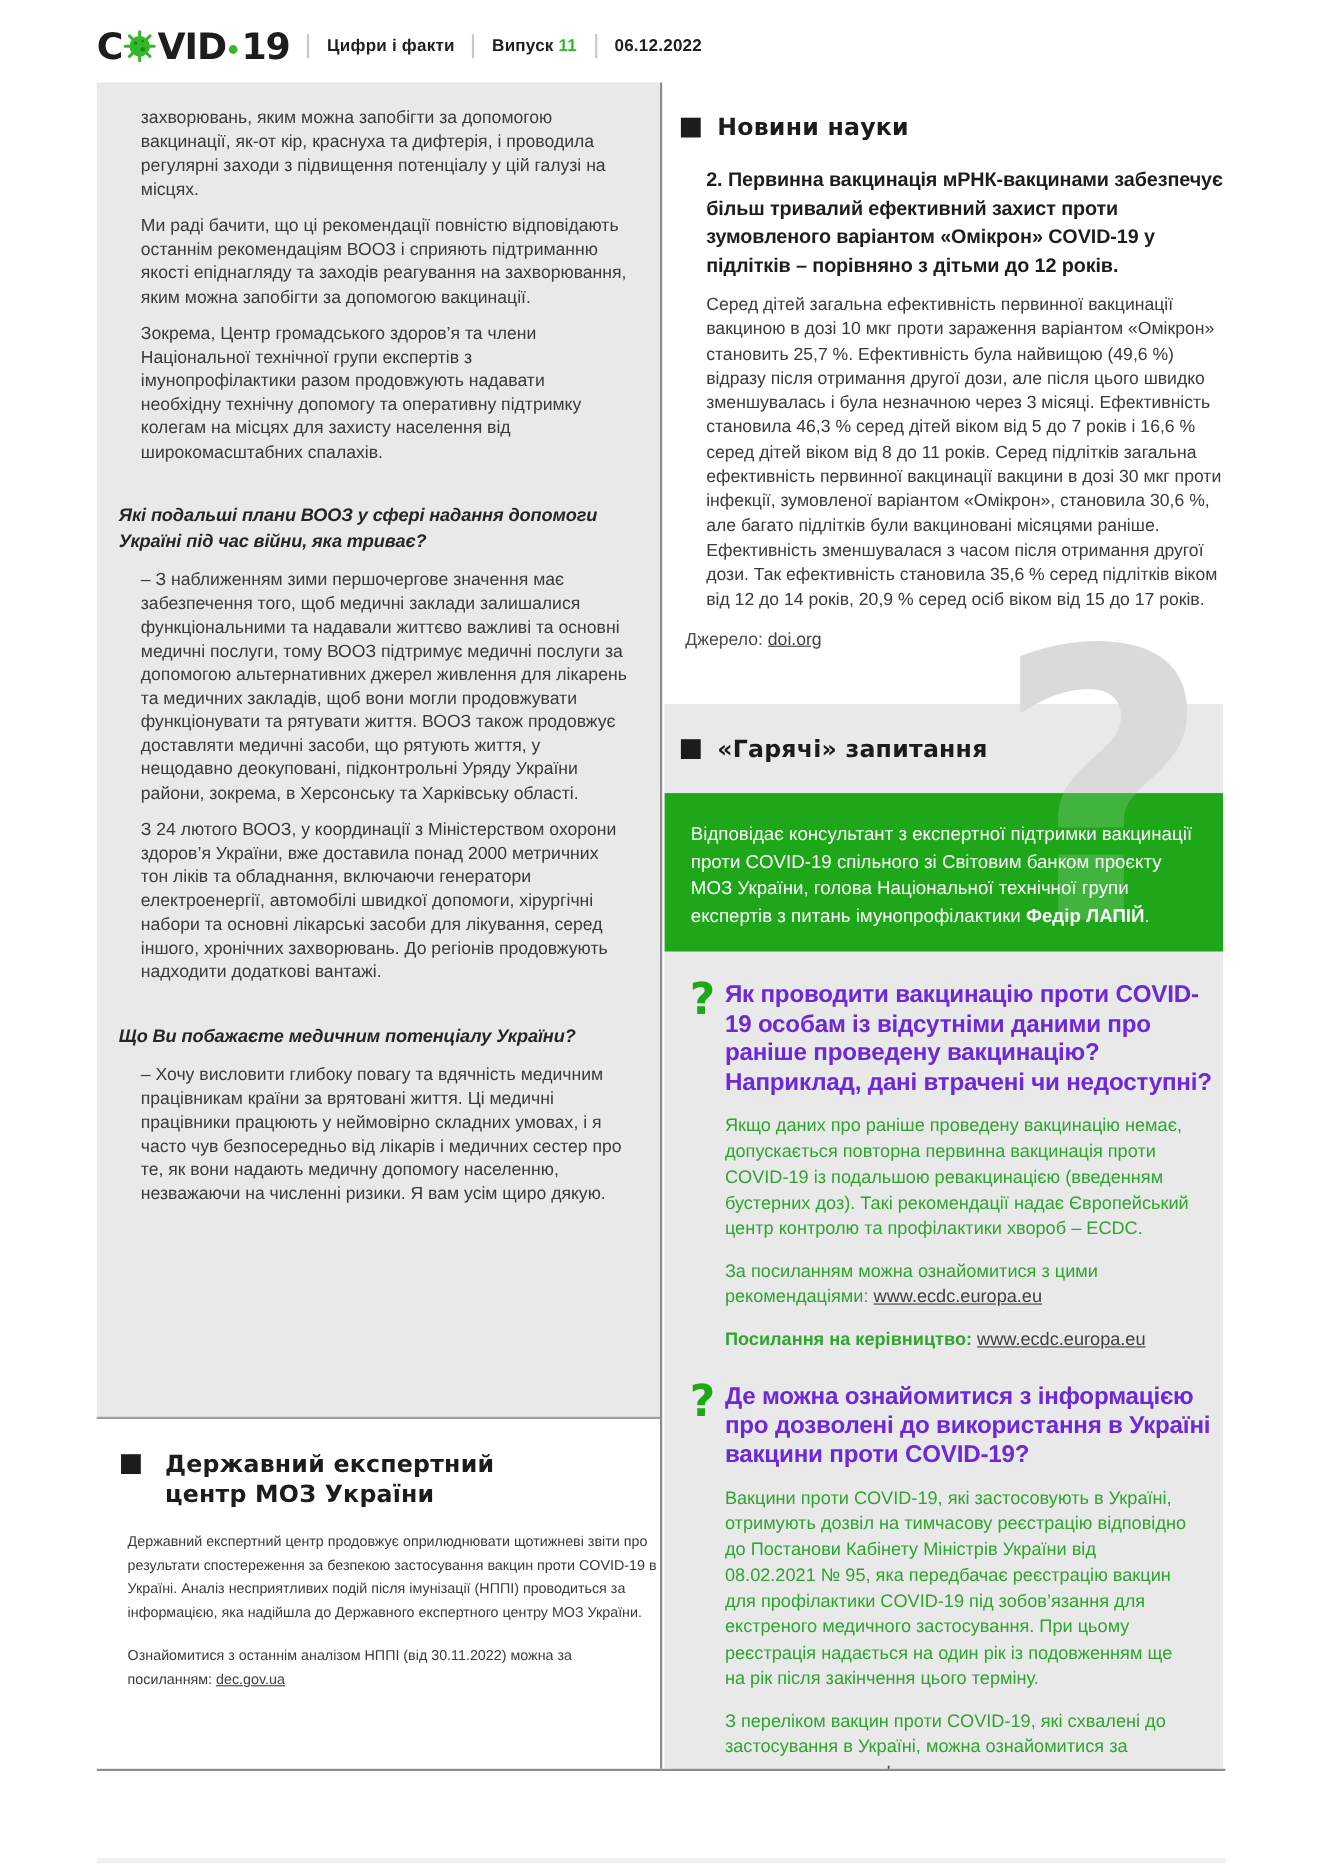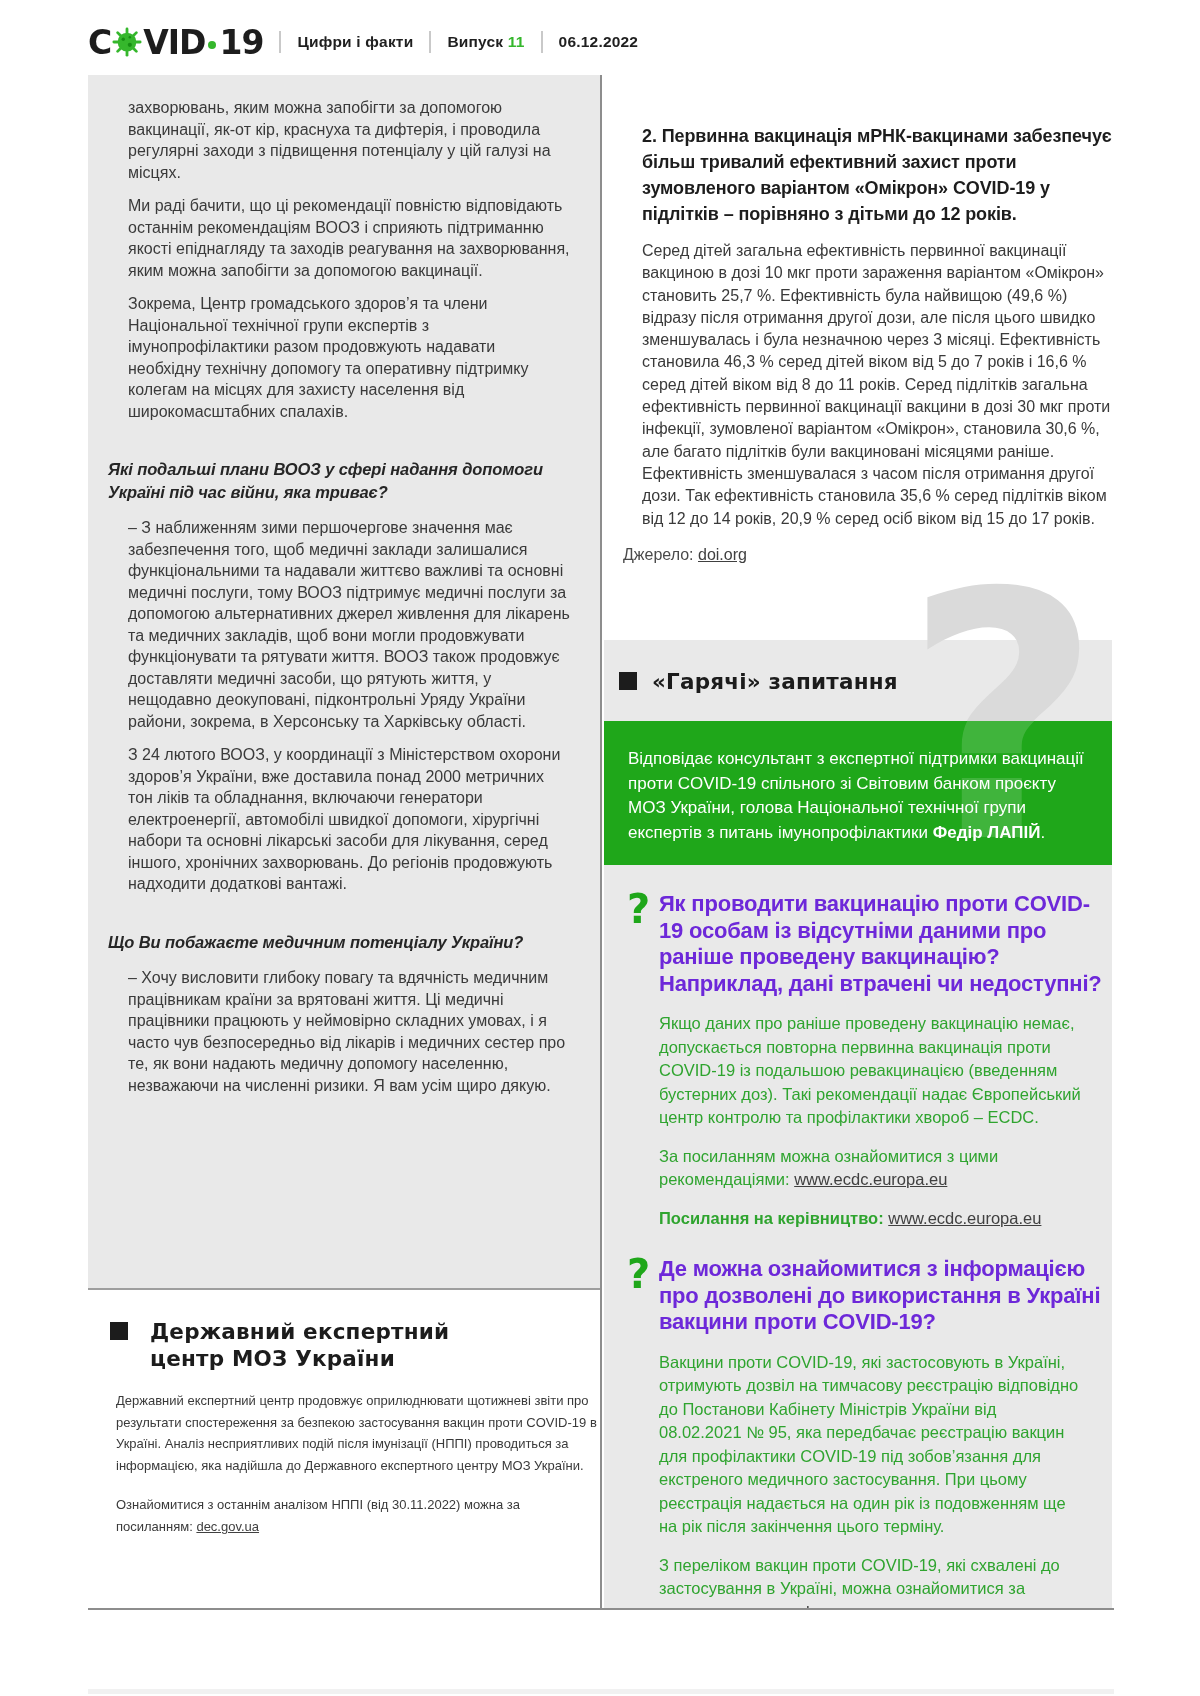--- a/index.html
+++ b/index.html
@@ -133,20 +133,24 @@
       <span>Державний експертний центр МОЗ України</span>
     </div>
     <p>Державний експертний центр продовжує оприлюднювати щотижневі звіти про результати спостереження за безпекою застосування вакцин проти COVID-19 в Україні. Аналіз несприятливих подій після імунізації (НППІ) проводиться за інформацією, яка надійшла до Державного експертного центру МОЗ України.</p>
     <p>
       <span>Ознайомитися з останнім аналізом НППІ (від 30.11.2022) можна за посиланням: </span><a class="link">dec.gov.ua</a>
     </p>
   </div>
 
   <div class="science">
     <span class="wm">?</span>
+    <div class="sec-head" style="position:relative;z-index:2;">
+      <span class="bullet"></span>
+      <span>Новини науки</span>
+    </div>
     <div class="lead">2. Первинна вакцинація мРНК-вакцинами забезпечує більш тривалий ефективний захист проти зумовленого варіантом «Омікрон» COVID-19 у підлітків – порівняно з дітьми до 12 років.</div>
     <div class="sci-body">Серед дітей загальна ефективність первинної вакцинації вакциною в дозі 10 мкг проти зараження варіантом «Омікрон» становить 25,7 %. Ефективність була найвищою (49,6 %) відразу після отримання другої дози, але після цього швидко зменшувалась і була незначною через 3 місяці. Ефективність становила 46,3 % серед дітей віком від 5 до 7 років і 16,6 % серед дітей віком від 8 до 11 років. Серед підлітків загальна ефективність первинної вакцинації вакцини в дозі 30 мкг проти інфекції, зумовленої варіантом «Омікрон», становила 30,6 %, але багато підлітків були вакциновані місяцями раніше. Ефективність зменшувалася з часом після отримання другої дози. Так ефективність становила 35,6 % серед підлітків віком від 12 до 14 років, 20,9 % серед осіб віком від 15 до 17 років.</div>
     <div class="source">
       <span>Джерело: </span><a class="link">doi.org</a>
     </div>
   </div>
 
   <div class="hotbox">
     <span class="wm">?</span>
     <div class="sec-head">

